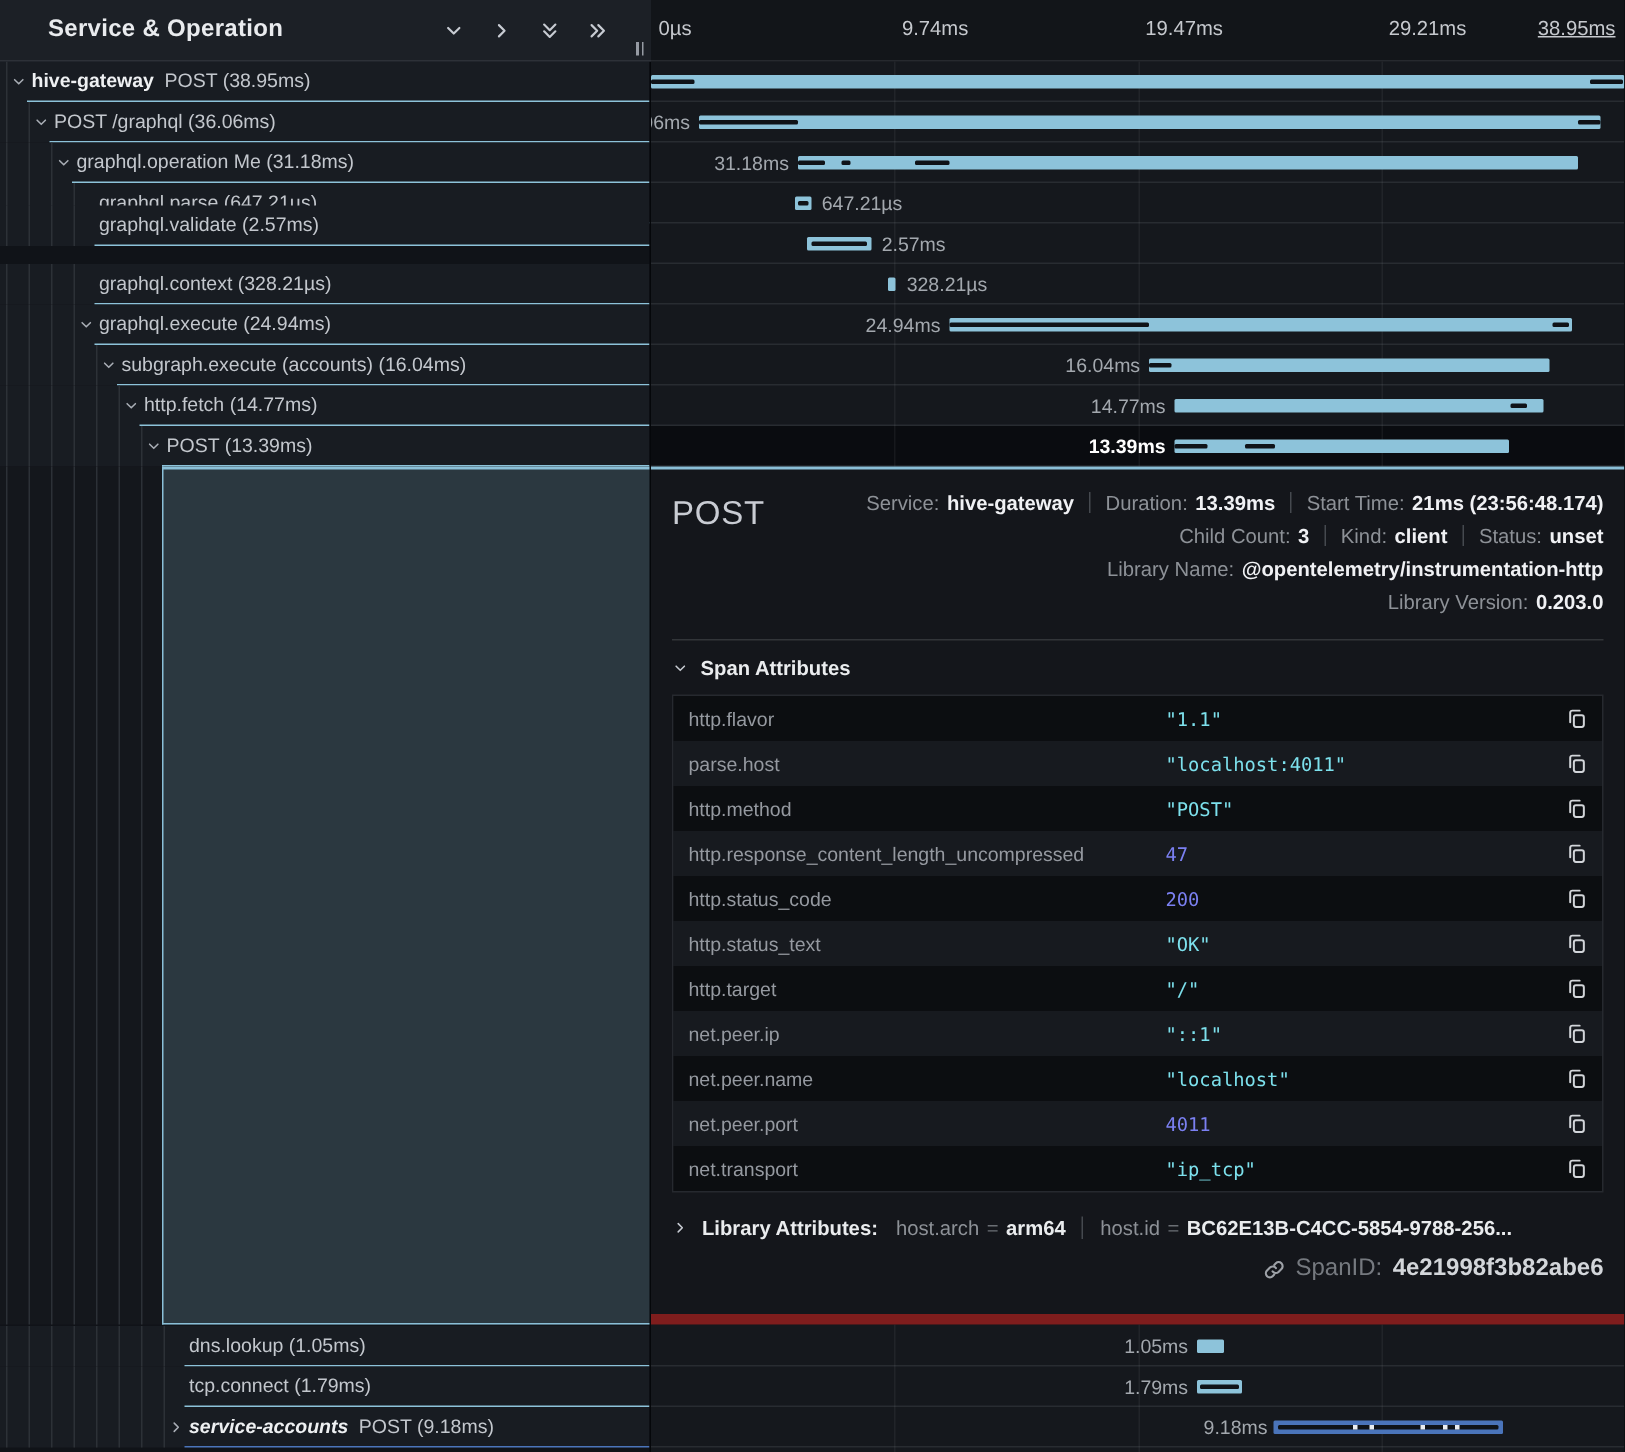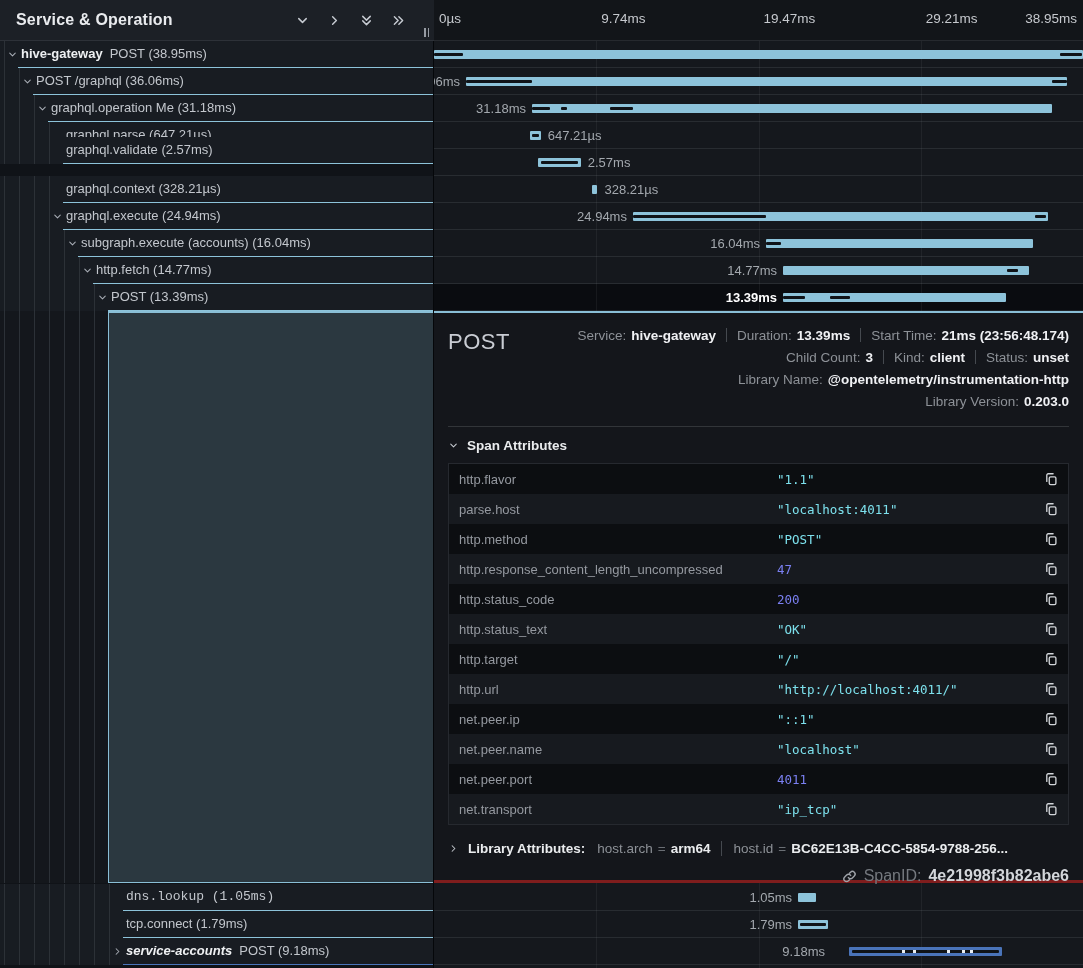--- a/index.html
+++ b/index.html
@@ -2,21 +2,21 @@
 <html><head>
 <meta charset="utf-8">
 <style>
   html,body{margin:0;padding:0;background:#0b0d10;}
   .app{position:relative;width:1083px;height:968px;overflow:hidden;
        font-family:"Liberation Sans",sans-serif;background:#0e1014;
        -webkit-font-smoothing:antialiased;}
   
   .left-header{position:absolute;left:0;top:0;width:434px;height:41px;background:#1c2026;
        border-bottom:1px solid #2d3138;box-sizing:border-box;display:flex;align-items:center;z-index:7;}
-  .left-header .title{flex:1;padding-left:16px;font-size:16px;font-weight:700;color:#e9ebee;letter-spacing:.2px;}
+  .left-header .title{flex:1;padding-left:32px;font-size:16px;font-weight:700;color:#e9ebee;letter-spacing:.2px;}
   .hdr-icons{display:flex;gap:17px;margin-right:28px;color:#c7cbd2;align-items:center;}
   .hdr-icons .hic{cursor:pointer;display:flex;}
   .grip{position:absolute;right:5px;bottom:3px;display:flex;gap:2px;}
   .grip i{display:block;width:1.5px;height:9px;background:#969ba3;}
   .axis-header{position:absolute;left:434px;top:0;width:649px;height:41px;background:#121519;
        border-bottom:1px solid #26292e;box-sizing:border-box;z-index:7;}
   .tick{position:absolute;top:11px;font-size:13.5px;color:#c6c9ce;white-space:nowrap;}
   
   .tree-bg{position:absolute;left:0;top:41px;width:434px;height:927px;background:#101318;z-index:0;}
   .timeline-bg{position:absolute;left:434px;top:41px;width:649px;height:927px;background:#15181d;z-index:1;}
@@ -38,21 +38,21 @@
   .marker{position:absolute;top:3px;height:3px;background:#0f1318;border-radius:1px;}
   .bdot{position:absolute;top:3px;width:3px;height:3px;background:#e9edf1;}
   .bar-label{position:absolute;top:0;line-height:27px;font-size:13px;color:#a3a8ae;white-space:nowrap;}
   .bar-label.sel{color:#ffffff;font-weight:700;}
   
   .detail-left-strip{position:absolute;left:0;top:311px;width:108px;height:572px;background:#14171c;z-index:4;}
   .detail-left-strip .guide{height:572px;}
   .detail-left{position:absolute;left:108px;top:311px;width:326px;height:572px;background:#2b3840;
        border-style:solid;border-color:#8abfd7;border-width:2px 0 1px 1px;box-sizing:border-box;z-index:5;}
   .detail-panel{position:absolute;left:434px;top:311px;width:649px;height:572px;background:#14161b;
-       border-top:2px solid #8abfd7;border-bottom:3px solid #7f1d1d;box-sizing:border-box;z-index:5;
+       border-top:2px solid #8abfd7;border-bottom:7px solid #7f1d1d;box-sizing:border-box;z-index:5;
        padding:6px 14px 0 14px;}
   .detail-head{display:flex;}
   .detail-title{font-size:22px;color:#c9ccd3;padding-top:10px;letter-spacing:.5px;}
   .overview{margin-left:auto;display:flex;flex-direction:column;align-items:flex-end;padding-top:5px;}
   .ov-line{display:flex;align-items:center;height:22px;font-size:13.5px;white-space:nowrap;}
   .ov-label{color:#8d9197;margin-right:5px;}
   .ov-value{color:#f0f1f4;font-weight:700;}
   .ov-sep{width:1px;height:14px;background:#45494f;margin:0 10px;}
   .dhr{border:none;border-top:1px solid #323539;margin:14px 0 0 0;}
   .attr-section-head{display:flex;align-items:center;gap:8px;height:36px;font-size:13.5px;font-weight:700;
@@ -272,21 +272,21 @@
       </div>
       <div class="lrow" style="top: 884px;">
         <div class="guide" style="left: 4px;"></div>
         <div class="guide" style="left: 19px;"></div>
         <div class="guide" style="left: 34px;"></div>
         <div class="guide" style="left: 49px;"></div>
         <div class="guide" style="left: 64px;"></div>
         <div class="guide" style="left: 79px;"></div>
         <div class="guide" style="left: 94px;"></div>
         <div class="guide" style="left: 109px;"></div>
-        <span class="ltext" style="left: 126px; font-family: Liberation Mono, monospace;"><span>dns.lookup (1.05ms)</span></span>
+        <span class="ltext" style="left: 126px;"><span>dns.lookup (1.05ms)</span></span>
         <div class="uline" style="left: 123px; background: rgb(141, 195, 218);"></div>
       </div>
       <div class="rrow" style="top: 884px;">
         <div class="bar" style="left: 364.073px; width: 17.4955px; background: rgb(141, 195, 218);"></div>
         <span class="bar-label" style="right: 290.927px;">1.05ms</span>
       </div>
       <div class="lrow" style="top: 911px;">
         <div class="guide" style="left: 4px;"></div>
         <div class="guide" style="left: 19px;"></div>
         <div class="guide" style="left: 34px;"></div>
@@ -323,21 +323,21 @@
       </div>
       <div class="rrow" style="top: 938px;">
         <div class="bar" style="left: 414.893px; width: 152.961px; background: rgb(74, 116, 186);">
           <div class="marker" style="left: 2%; width: 96%;"></div>
           <div class="bdot" style="left: 35%;"></div>
           <div class="bdot" style="left: 42%;"></div>
           <div class="bdot" style="left: 64%;"></div>
           <div class="bdot" style="left: 74%;"></div>
           <div class="bdot" style="left: 79%;"></div>
         </div>
-        <span class="bar-label" style="right: 258px;">9.18ms</span>
+        <span class="bar-label" style="right: 238px;">9.18ms</span>
       </div>
     </div>
 
   <div class="left-header">
     <span class="title">Service &amp; Operation</span>
     <span class="hdr-icons" id="hdrIcons">
         <span class="hic">
           <svg width="15" height="15" viewBox="0 0 20 20" fill="none" stroke="currentColor" stroke-width="1.9" stroke-linecap="round" stroke-linejoin="round">
             <polyline points="5 7.5 10 12.5 15 7.5"></polyline>
           </svg>
@@ -363,21 +363,21 @@
     <span class="grip">
         <i></i>
         <i></i>
       </span>
   </div>
   <div class="axis-header" id="axisHeader">
       <span class="tick" style="left: 5px;">0µs</span>
       <span class="tick" style="left: 167.25px;">9.74ms</span>
       <span class="tick" style="left: 329.5px;">19.47ms</span>
       <span class="tick" style="left: 491.75px;">29.21ms</span>
-      <span class="tick" style="right: 6px;">38.95ms</span>
+      <span class="tick" style="right: 6px; text-decoration: underline;">38.95ms</span>
     </div>
 
   <div class="detail-left-strip" id="detailGuides">
       <div class="guide" style="left: 4px;"></div>
       <div class="guide" style="left: 19px;"></div>
       <div class="guide" style="left: 34px;"></div>
       <div class="guide" style="left: 49px;"></div>
       <div class="guide" style="left: 64px;"></div>
       <div class="guide" style="left: 79px;"></div>
       <div class="guide" style="left: 94px;"></div>
@@ -492,30 +492,20 @@
           <span class="attr-key">http.target</span>
           <span class="attr-val string">"/"</span>
           <button class="copy-btn">
             <svg width="14" height="14" viewBox="0 0 20 20" fill="none" stroke="currentColor" stroke-width="1.9" stroke-linecap="round" stroke-linejoin="round">
               <rect x="7.5" y="7" width="9.5" height="11" rx="2"></rect>
               <path d="M4 13.5V4.5a2 2 0 0 1 2-2h7"></path>
             </svg>
           </button>
         </div>
         <div class="attr-row">
-          <span class="attr-key">http.url</span>
-          <span class="attr-val string">"http://localhost:4011/"</span>
-          <button class="copy-btn">
-            <svg width="14" height="14" viewBox="0 0 20 20" fill="none" stroke="currentColor" stroke-width="1.9" stroke-linecap="round" stroke-linejoin="round">
-              <rect x="7.5" y="7" width="9.5" height="11" rx="2"></rect>
-              <path d="M4 13.5V4.5a2 2 0 0 1 2-2h7"></path>
-            </svg>
-          </button>
-        </div>
-        <div class="attr-row">
           <span class="attr-key">net.peer.ip</span>
           <span class="attr-val string">"::1"</span>
           <button class="copy-btn">
             <svg width="14" height="14" viewBox="0 0 20 20" fill="none" stroke="currentColor" stroke-width="1.9" stroke-linecap="round" stroke-linejoin="round">
               <rect x="7.5" y="7" width="9.5" height="11" rx="2"></rect>
               <path d="M4 13.5V4.5a2 2 0 0 1 2-2h7"></path>
             </svg>
           </button>
         </div>
         <div class="attr-row">

